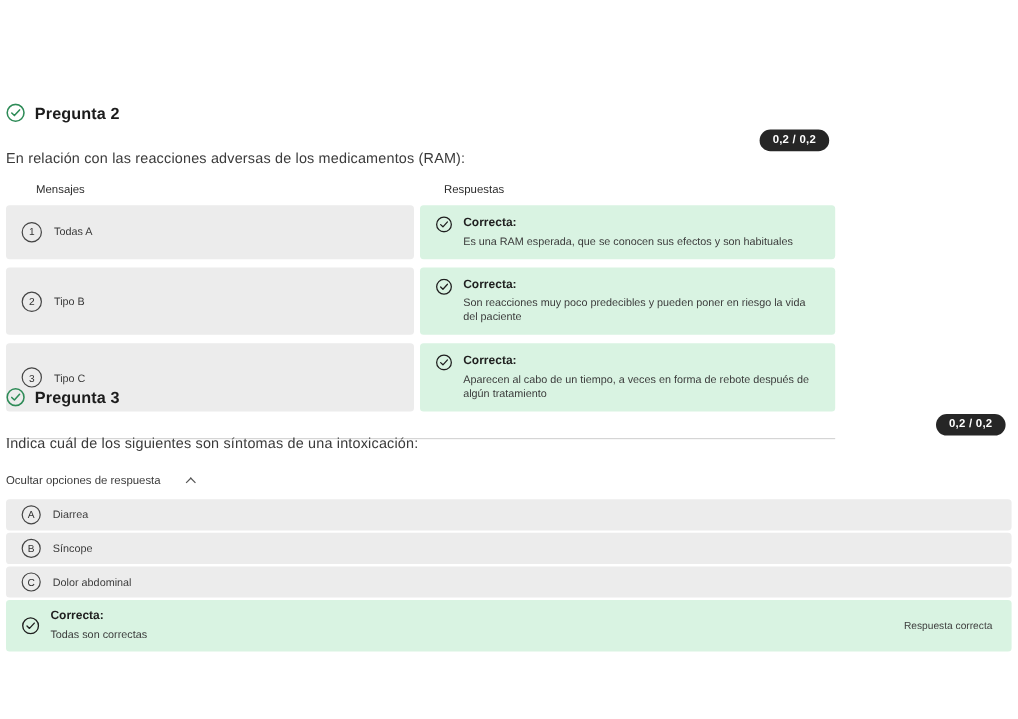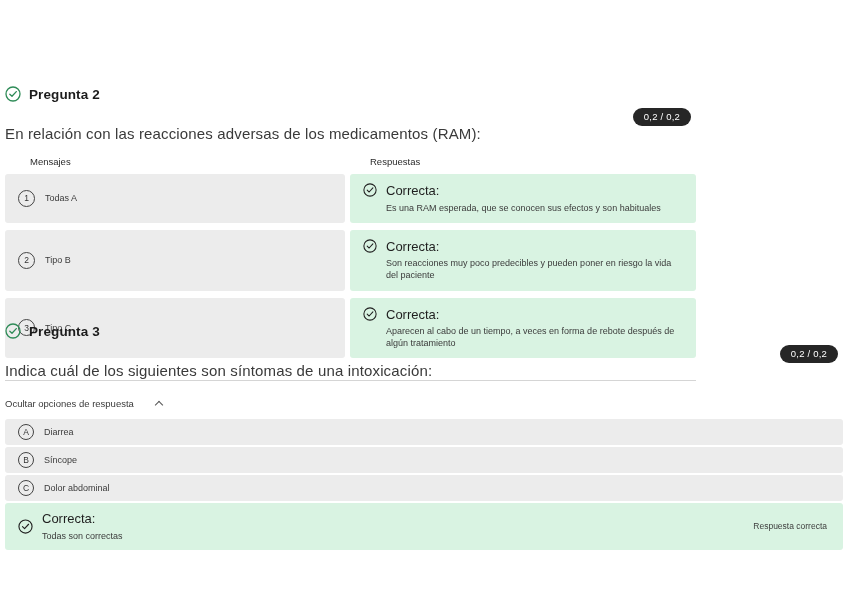--- a/index.html
+++ b/index.html
@@ -43,31 +43,31 @@
   .icon-check-green {
     width: 16px;
     height: 16px;
     display: block;
     flex: 0 0 16px;
   }
   .score-badge {
     background: #262626;
     color: #ffffff;
     font-size: 9.5px;
-    font-weight: normal;
+    font-weight: bold;
     border-radius: 10px;
     padding: 4px 11px 5px;
     letter-spacing: .2px;
     line-height: 1;
     white-space: nowrap;
     margin-top: 46px;
   }
 
   .q-text {
-    font-size: 15px;
+    font-size: 12px;
     color: #3a3a3a;
     margin-top: 19px;
     letter-spacing: .15px;
   }
 
   
   .match-headers {
     display: flex;
     margin-top: 14px;
     font-size: 9.5px;
@@ -121,22 +121,22 @@
   }
   .icon-check-dark {
     width: 14px;
     height: 14px;
     flex: 0 0 14px;
     margin-top: 1px;
     display: block;
   }
   .ans-text-wrap { padding-top: 0px; }
   .ans-correct-label {
-    font-size: 13px;
-    font-weight: normal;
+    font-size: 10px;
+    font-weight: bold;
     color: #1f1f1f;
     line-height: 1.35;
   }
   .ans-detail {
     font-size: 9px;
     color: #3b3b3b;
     line-height: 1.35;
     margin-top: 2px;
   }
 

